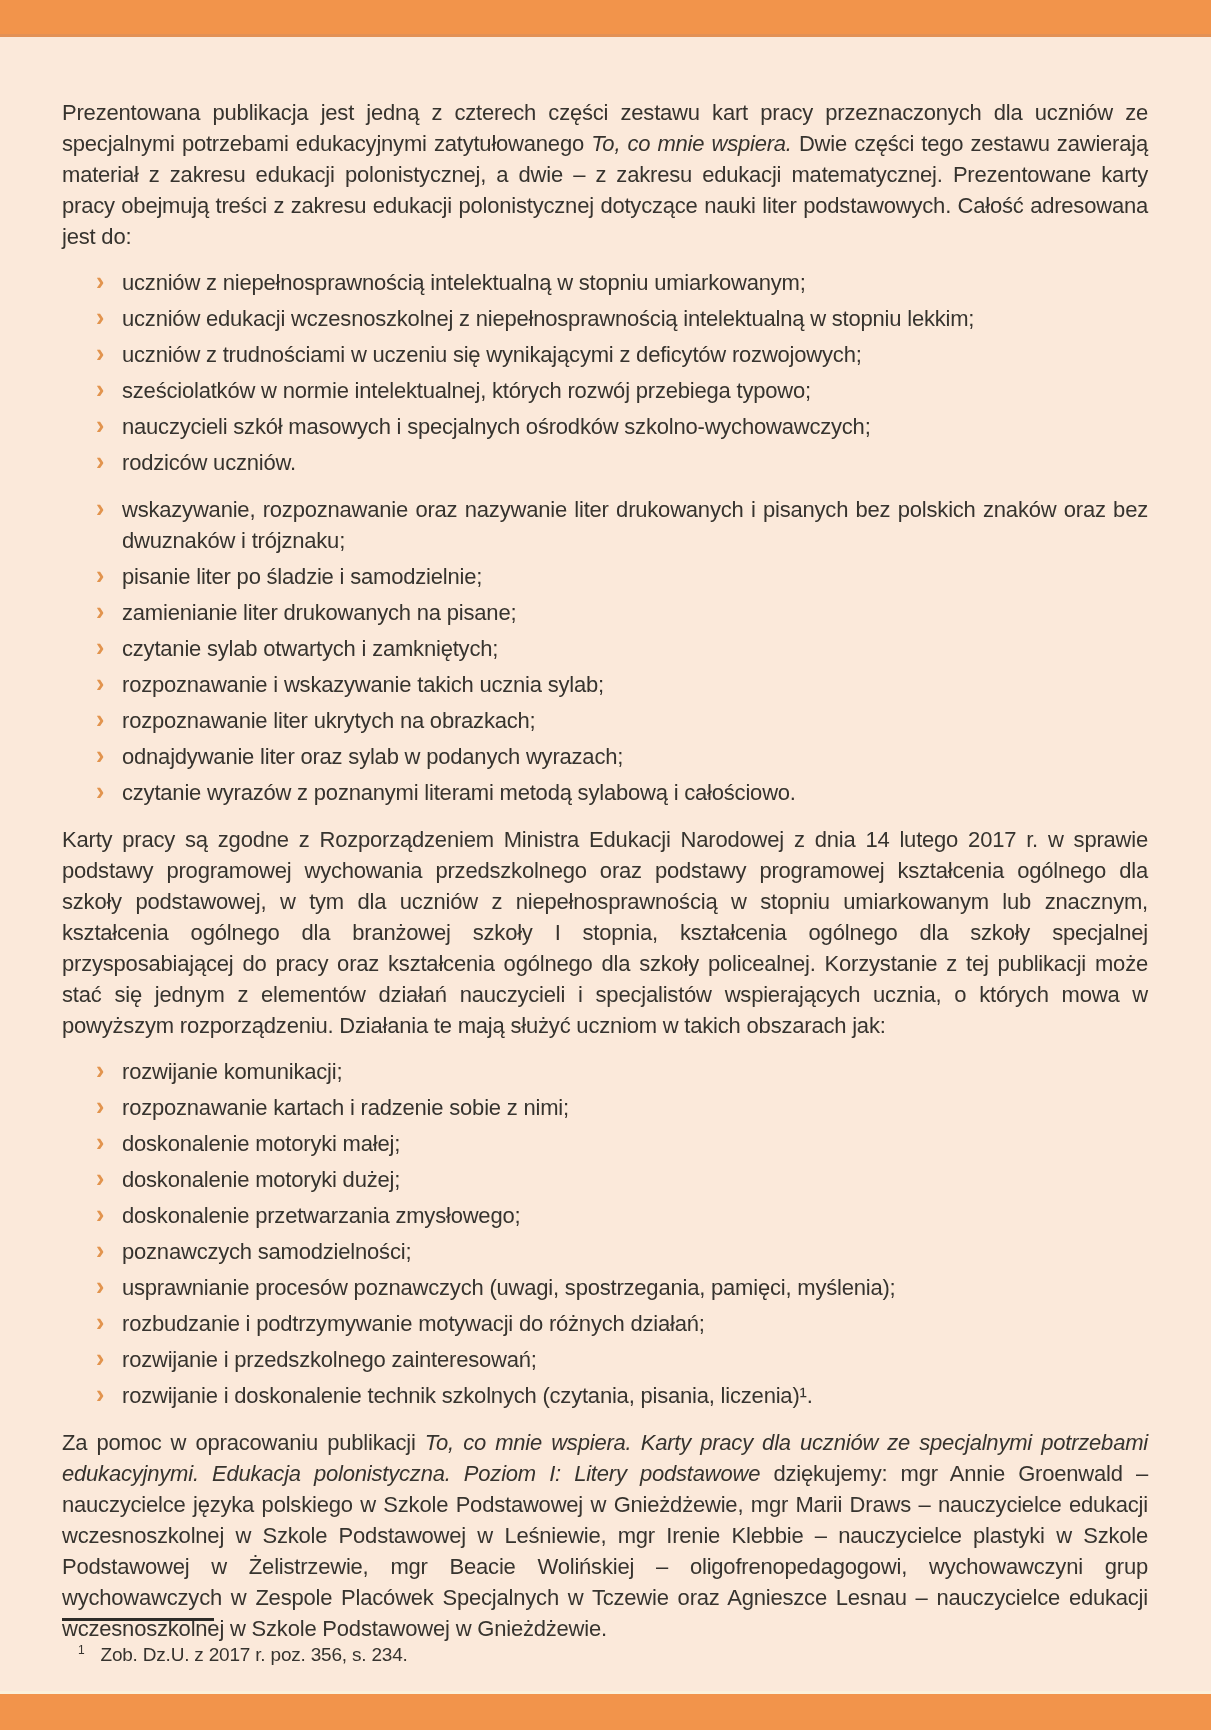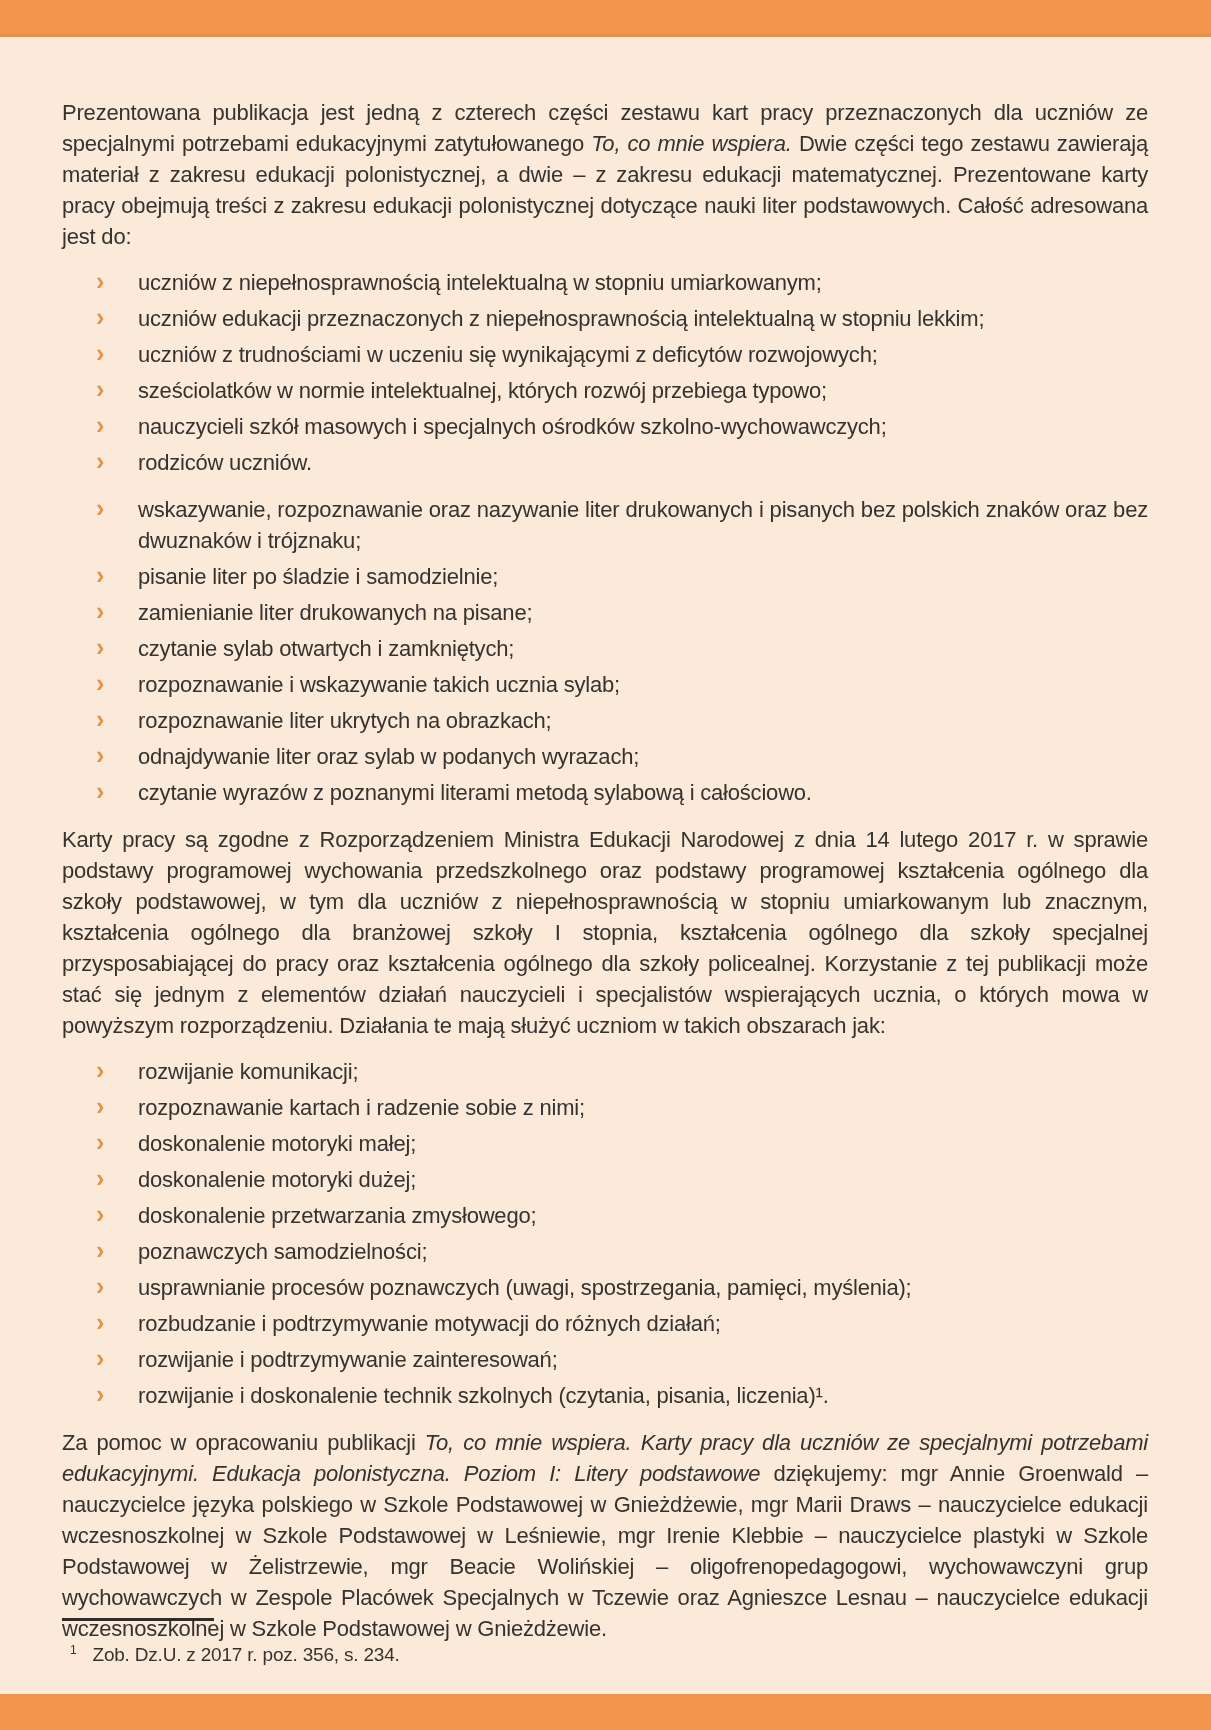--- a/index.html
+++ b/index.html
@@ -71,36 +71,35 @@
     flex: 0 0 26px;
     width: 26px;
     color: #E2944E;
     font-weight: 700;
     font-size: 25px;
     line-height: 29px;
   }
   .li-text {
     flex: 1 1 auto;
     text-align: justify;
-    margin-left: 16px;
   }
   .footnote {
     position: absolute;
     left: 62px;
     top: 1618px;
     width: 600px;
   }
   .fn-rule {
     width: 152px;
     height: 3px;
     background: #2E2C28;
     margin: 0 0 17px 0;
   }
   .fn-text {
-    margin: 8px;
+    margin: 16px;
     font-size: 19px;
     line-height: 24px;
     letter-spacing: -0.2px;
   }
   .fn-text sup {
     font-size: 12px;
     vertical-align: super;
   }
   .fn-body {
     padding-left: 16px;
@@ -117,21 +116,21 @@
 
     <p class="para"><span>Prezentowana publikacja jest jedną z czterech części zestawu kart pracy przeznaczonych dla uczniów ze specjalnymi potrzebami edukacyjnymi zatytułowanego </span><em>To, co mnie wspiera.</em><span> Dwie części tego zestawu zawierają materiał z zakresu edukacji polonistycznej, a dwie – z zakresu edukacji matematycznej. Prezentowane karty pracy obejmują treści z zakresu edukacji polonistycznej dotyczące nauki liter podstawowych. Całość adresowana jest do:</span></p>
 
     <ul class="chev-list">
       <li>
           <span class="chev">›</span>
           <span class="li-text">uczniów z niepełnosprawnością intelektualną w stopniu umiarkowanym;</span>
         </li>
       <li>
           <span class="chev">›</span>
-          <span class="li-text">uczniów edukacji przeznaczonych z niepełnosprawnością intelektualną w stopniu lekkim;</span>
+          <span class="li-text">uczniów edukacji wczesnoszkolnej z niepełnosprawnością intelektualną w stopniu lekkim;</span>
         </li>
       <li>
           <span class="chev">›</span>
           <span class="li-text">uczniów z trudnościami w uczeniu się wynikającymi z deficytów rozwojowych;</span>
         </li>
       <li>
           <span class="chev">›</span>
           <span class="li-text">sześciolatków w normie intelektualnej, których rozwój przebiega typowo;</span>
         </li>
       <li>
@@ -210,21 +209,21 @@
       <li>
           <span class="chev">›</span>
           <span class="li-text">usprawnianie procesów poznawczych (uwagi, spostrzegania, pamięci, myślenia);</span>
         </li>
       <li>
           <span class="chev">›</span>
           <span class="li-text">rozbudzanie i podtrzymywanie motywacji do różnych działań;</span>
         </li>
       <li>
           <span class="chev">›</span>
-          <span class="li-text">rozwijanie i podtrzymywanie zainteresowań;</span>
+          <span class="li-text">rozwijanie i przedszkolnego zainteresowań;</span>
         </li>
       <li>
           <span class="chev">›</span>
           <span class="li-text">rozwijanie i doskonalenie technik szkolnych (czytania, pisania, liczenia)¹.</span>
         </li>
     </ul>
 
     <p class="para"><span>Za pomoc w opracowaniu publikacji </span><em>To, co mnie wspiera. Karty pracy dla uczniów ze specjalnymi potrzebami edukacyjnymi. Edukacja polonistyczna. Poziom I: Litery podstawowe</em><span> dziękujemy: mgr Annie Groenwald – nauczycielce języka polskiego w Szkole Podstawowej w Gnieżdżewie, mgr Marii Draws – nauczycielce edukacji wczesnoszkolnej w Szkole Podstawowej w Leśniewie, mgr Irenie Klebbie – nauczycielce plastyki w Szkole Podstawowej w Żelistrzewie, mgr Beacie Wolińskiej – oligofrenopedagogowi, wychowawczyni grup wychowawczych w Zespole Placówek Specjalnych w Tczewie oraz Agnieszce Lesnau – nauczycielce edukacji wczesnoszkolnej w Szkole Podstawowej w Gnieżdżewie.</span></p>
 
   </div>

